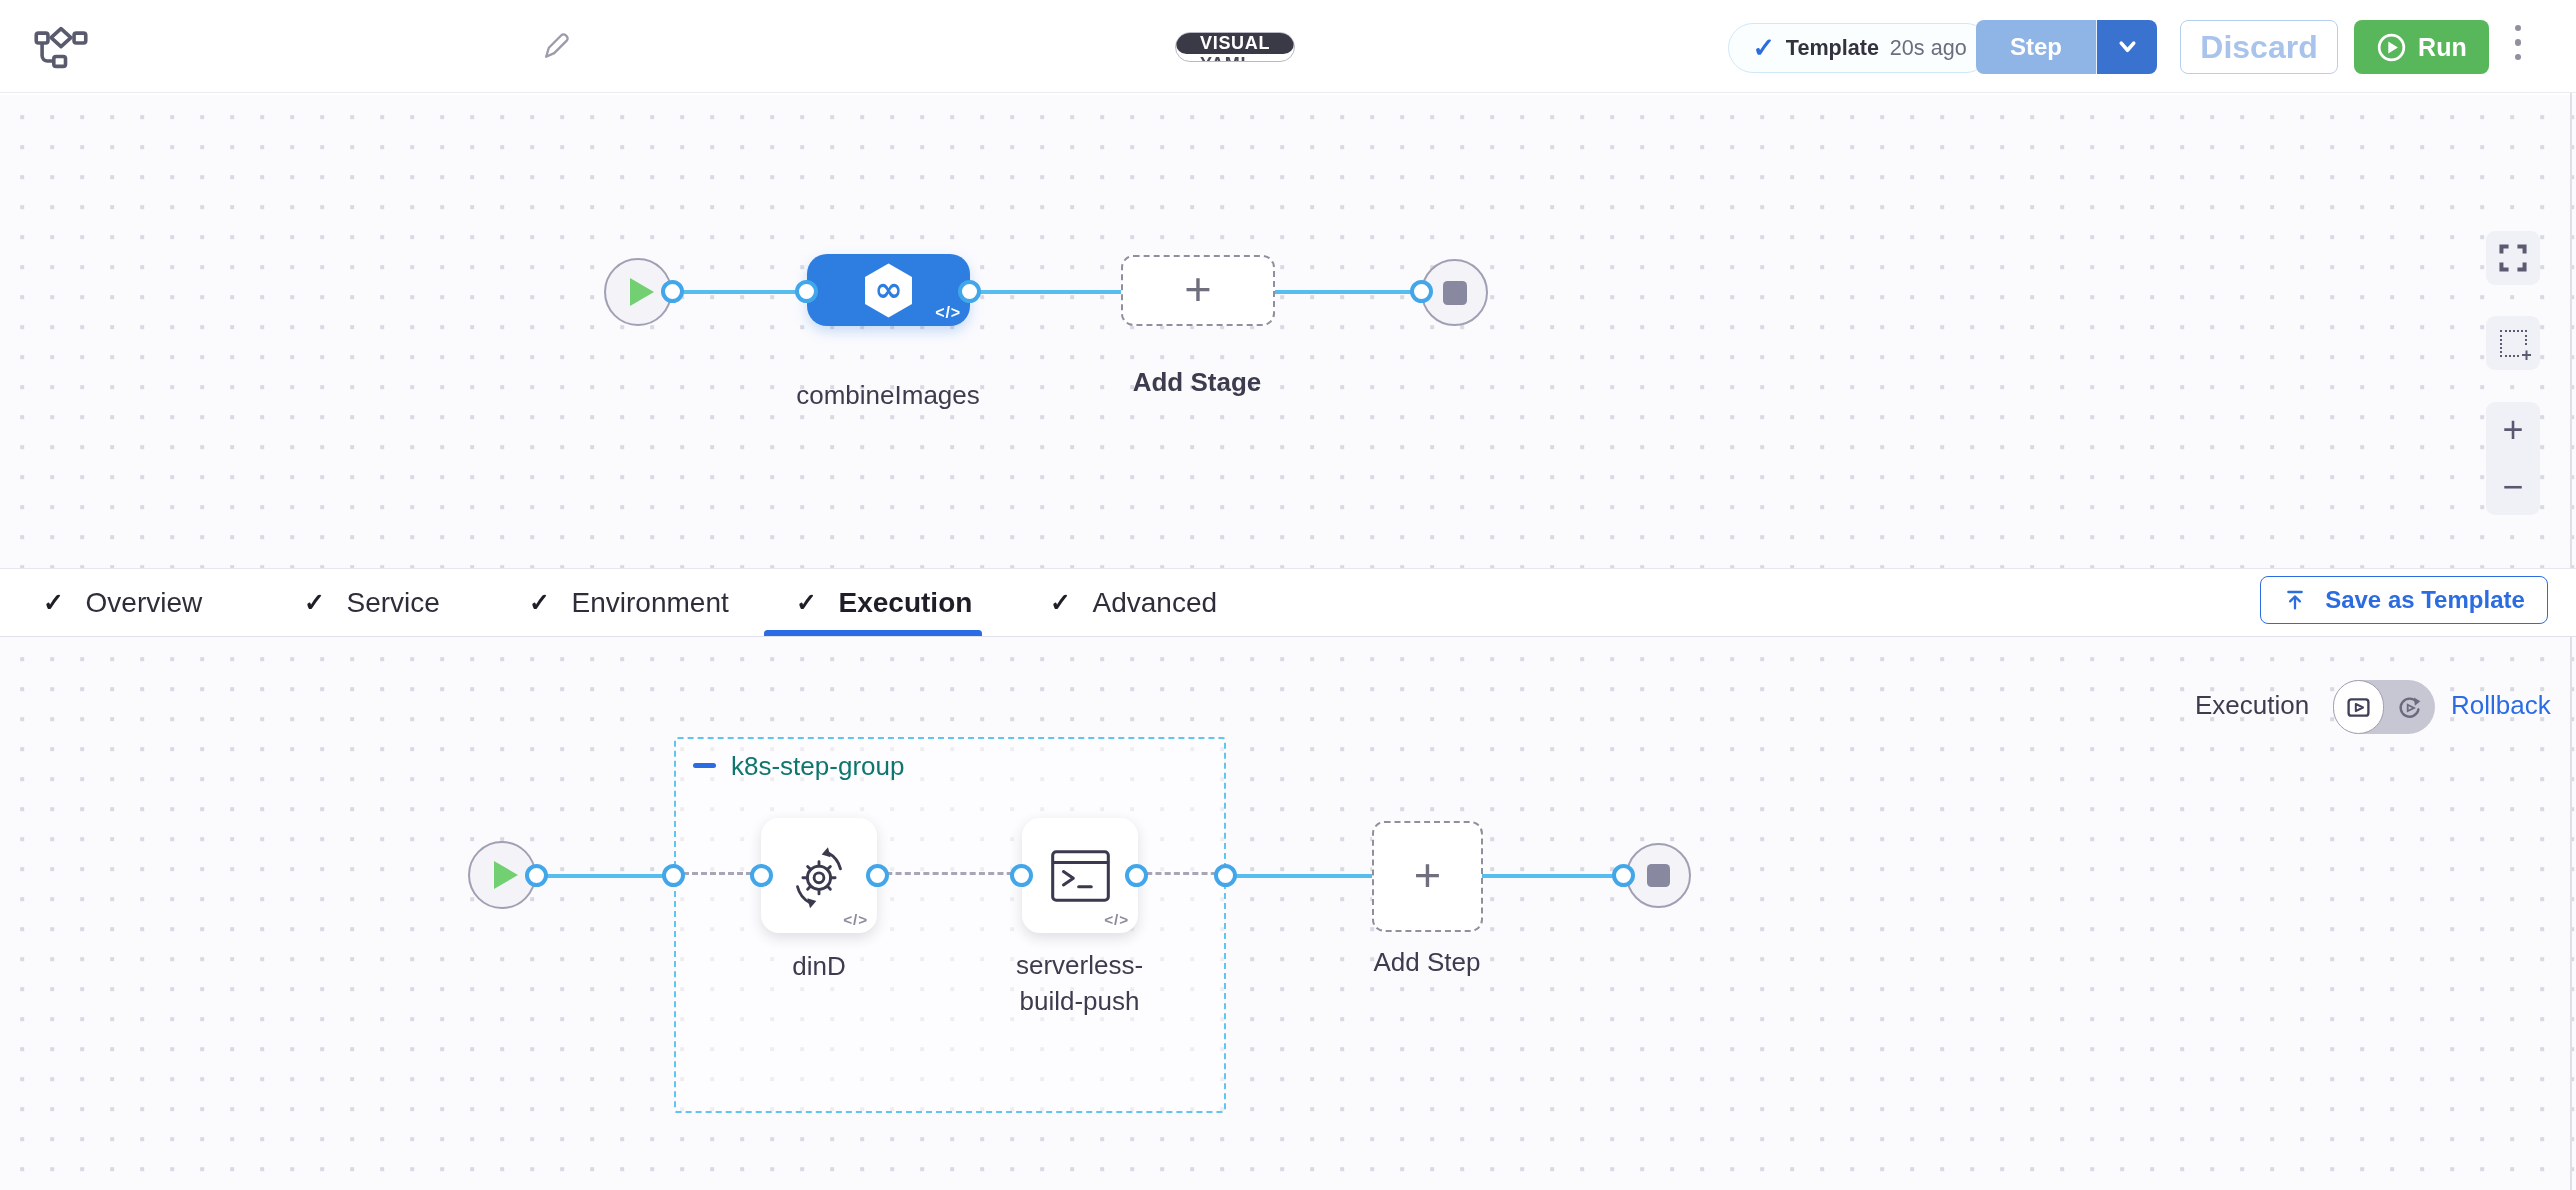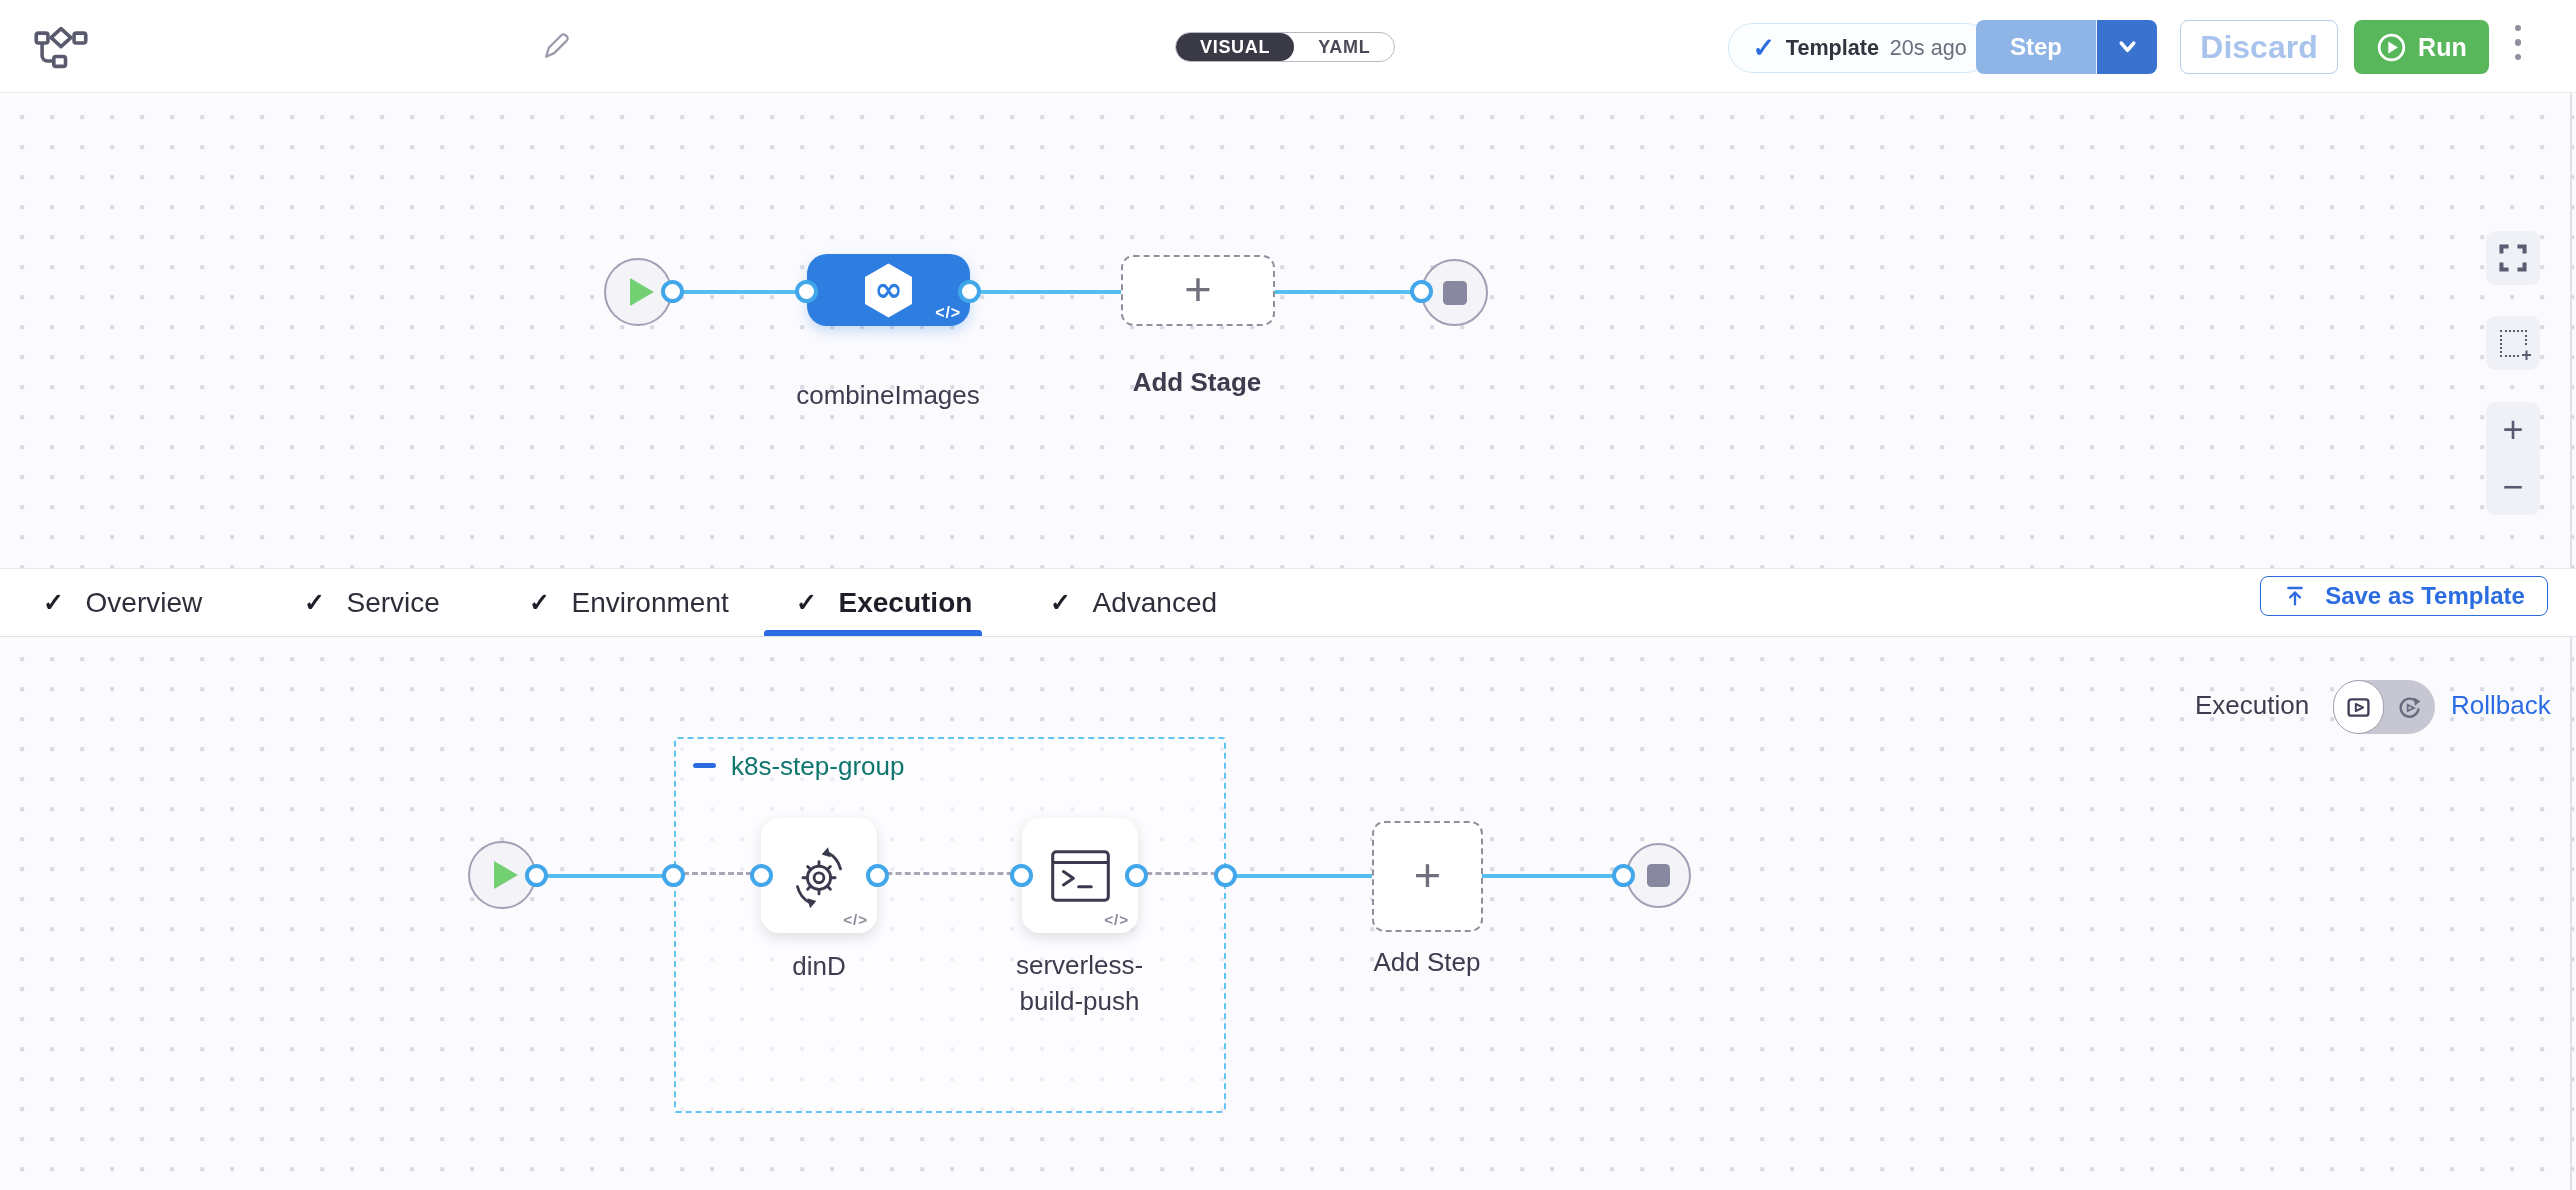--- a/index.html
+++ b/index.html
@@ -7,21 +7,21 @@
   body { font-family:"Liberation Sans", sans-serif; background:#ffffff; position:relative; color:#3c3c4e; }
 
   
   .header { position:absolute; left:0; top:0; width:2576px; height:93px; background:#ffffff;
             border-bottom:1.8px solid #ebebf1; z-index:5; }
   .pipe-icon { position:absolute; left:34px; top:24px; }
   .title { position:absolute; left:102px; top:23.4px; font-size:40px; font-weight:700; color:#25252f; letter-spacing:-0.4px; }
   .pencil { position:absolute; left:539px; top:29px; cursor:pointer; }
 
   .mode-toggle { position:absolute; left:1175px; top:32px; height:30px; border:1.8px solid #b9b9c6;
-                 border-radius:16px; display:flex; align-items:stretch; background:#fff; overflow:hidden; }
+                 border-radius:16px; display:flex; align-items:stretch; background:#fff; overflow:hidden;flex-direction:column; }
   .mode-seg { display:flex; align-items:center; padding:0 24px; font-size:18px; font-weight:800; letter-spacing:0.7px; cursor:pointer; }
   .mode-visual { background:#3a3a47; color:#ffffff; border-radius:14.4px; }
   .mode-yaml { color:#4b4b58; }
 
   .validated { position:absolute; left:1728px; top:22.5px; height:50px; border:1.8px solid #cfe9f7; background:#fbfeff;
                border-radius:25px; display:flex; align-items:center; gap:10.8px; padding:0 23.4px; }
   .validated .vcheck { color:#2b6ce0; font-size:27px; font-weight:700; }
   .validated .vlabel { font-size:21.6px; font-weight:700; color:#33333f; }
   .validated .vtime  { font-size:21.6px; color:#6d6d7e; }
 
@@ -71,21 +71,21 @@
   .marquee-box span { position:absolute; right:-7.2px; bottom:-9px; font-size:18px; font-weight:700; color:#5a5a70; background:#f0f1f6; line-height:1; }
 
   
   .tabbar { position:absolute; left:0; top:568px; width:2576px; height:69px; background:#ffffff;
             border-top:1.8px solid #e7e7ee; border-bottom:1.8px solid #e1e1ea; z-index:4; }
   .tab { position:absolute; top:0; height:67px; display:flex; align-items:center; gap:21.6px; cursor:pointer; }
   .tab .tcheck { font-size:25px; font-weight:700; color:#1e1e28; }
   .tab .tlabel { font-size:28px; color:#2e2e3a; }
   .tab.active .tlabel { font-weight:700; color:#1e1e28; }
   .tab-underline { position:absolute; left:764px; bottom:0; width:218px; height:6.3px; background:#2b6ce4; border-radius:3.6px 3.6px 0 0; }
-  .save-template { position:absolute; left:2260px; top:7.2px; width:288px; height:40px; border:1.8px solid #2b6ce0; border-radius:8px;
+  .save-template { position:absolute; left:2260px; top:7.2px; width:288px; height:48px; border:1.8px solid #2b6ce0; border-radius:8px;
                    color:#2b6ce0; font-size:24px; font-weight:700; display:flex; align-items:center; justify-content:center; gap:18px;
                    background:#fff; cursor:pointer; }
 
   
   .exec-label { position:absolute; left:2195px; top:690px; font-size:26px; color:#3c3c4e; }
   .view-toggle { position:absolute; left:2333px; top:680px; width:102px; height:54px; background:#c7c7d4; border-radius:27px; display:flex; }
   .view-seg { width:51px; height:54px; display:flex; align-items:center; justify-content:center; cursor:pointer; }
   .view-seg.selected { background:#ffffff; border:1.8px solid #9f9fb0; border-radius:27px; }
   .rollback { position:absolute; left:2451px; top:690px; font-size:26px; color:#2b6ce4; cursor:pointer; }
 

